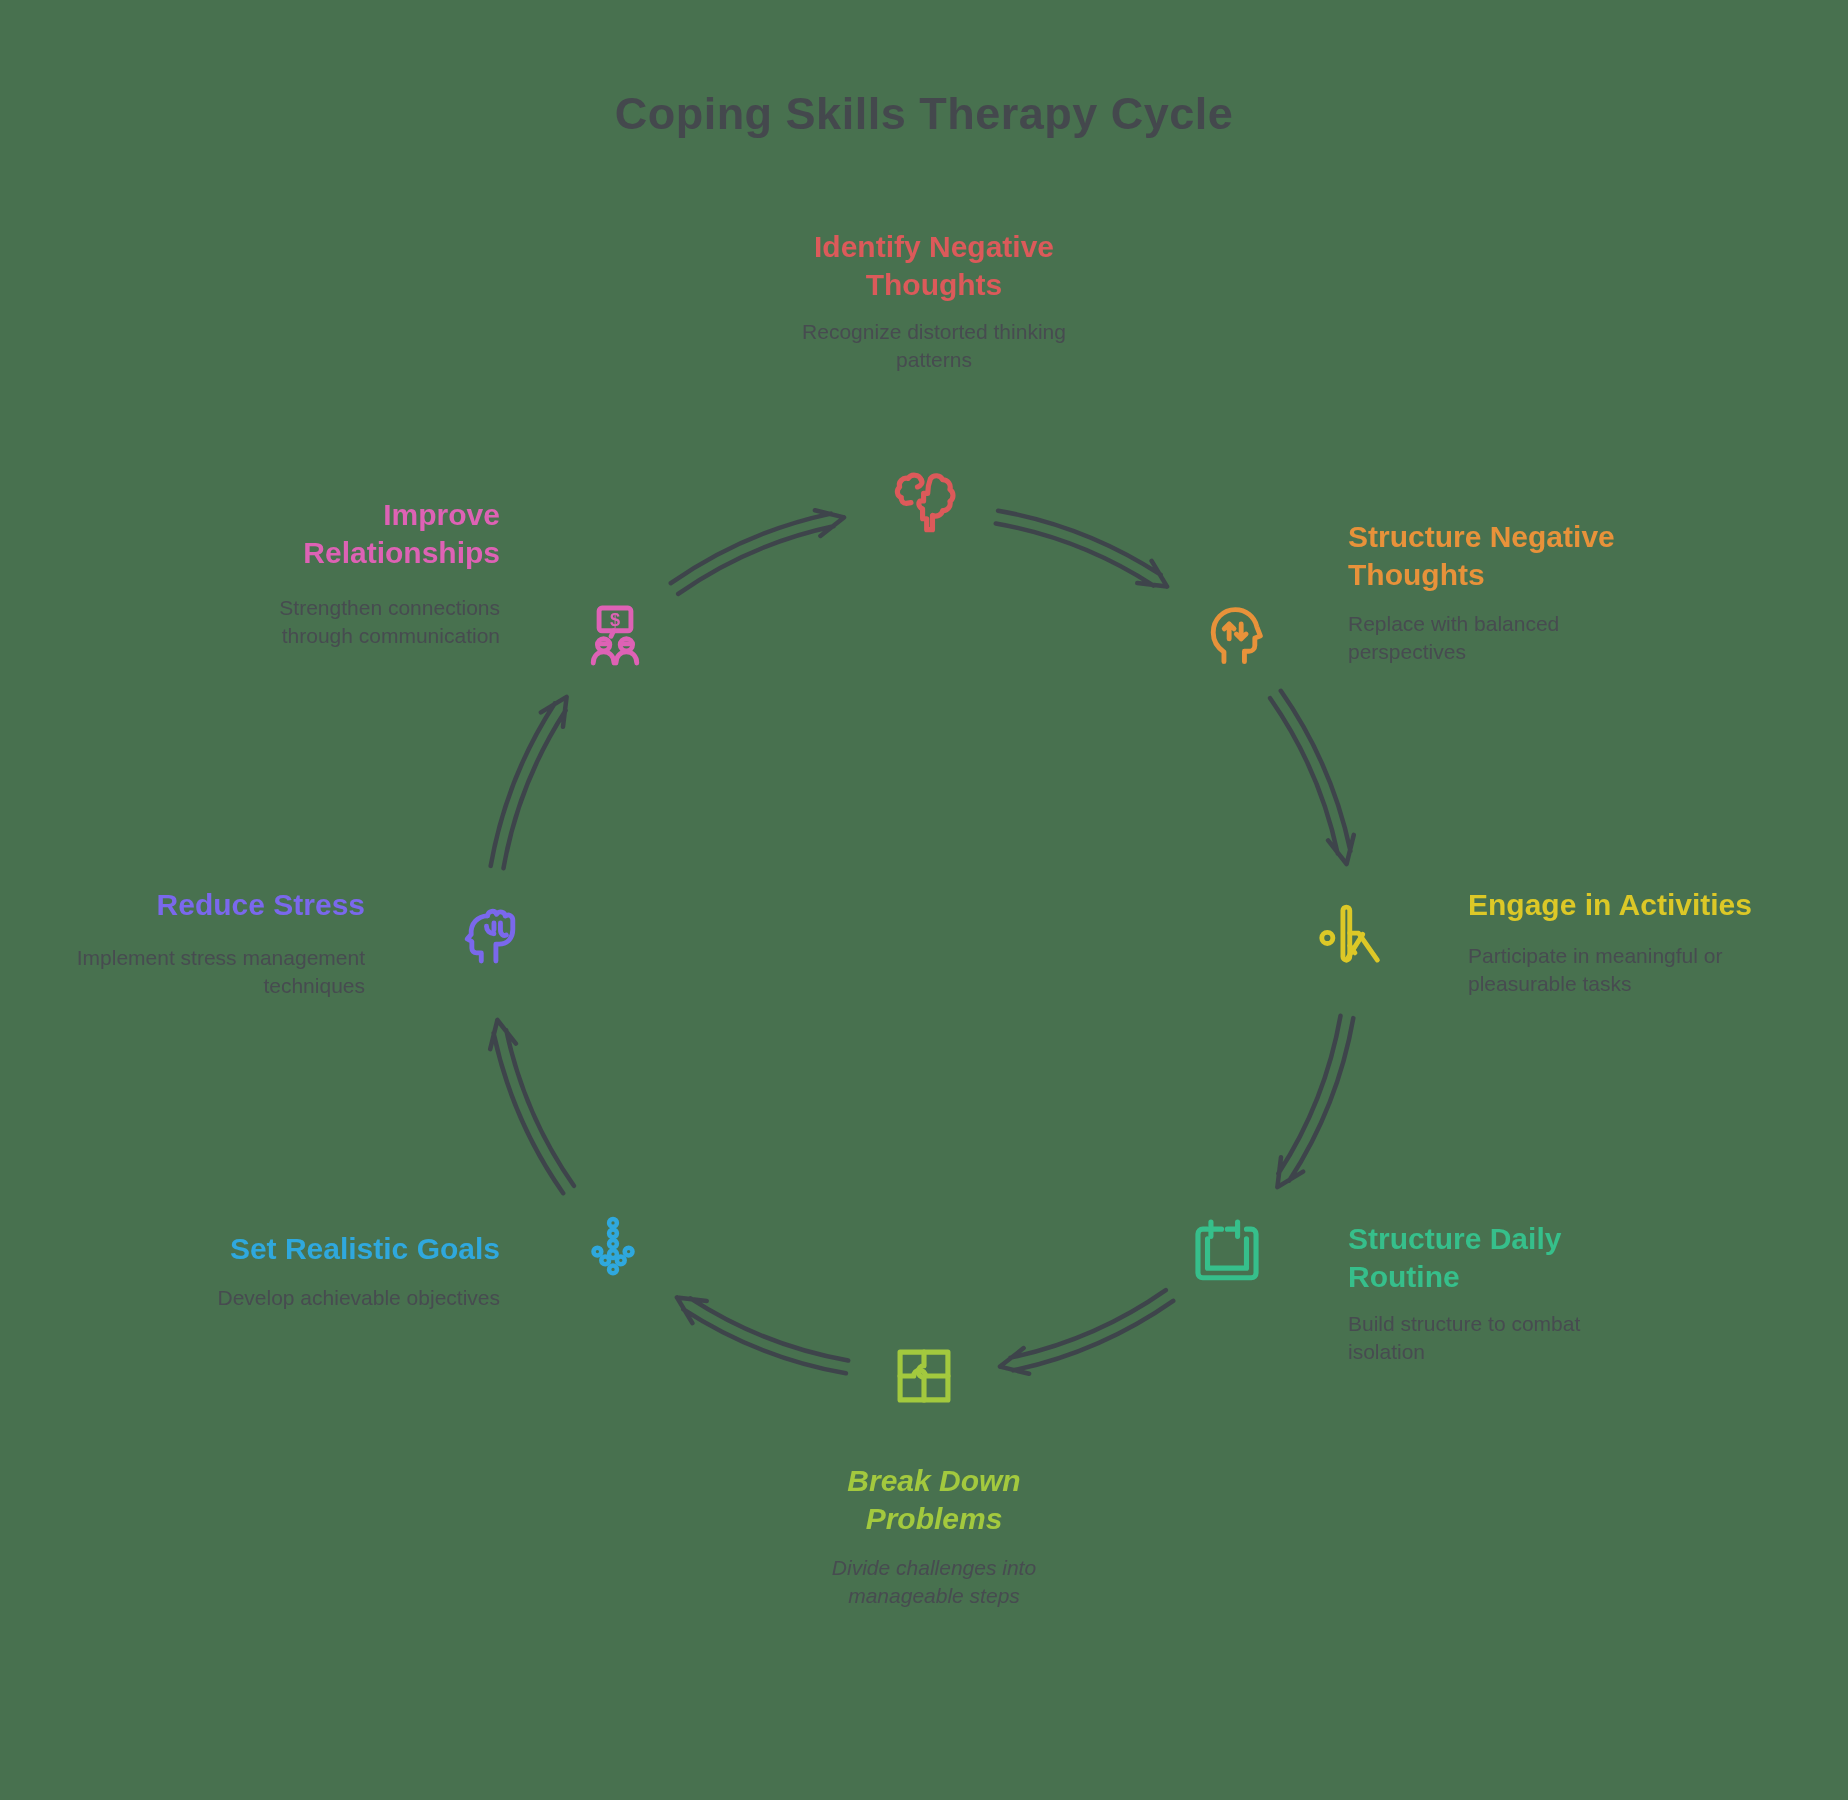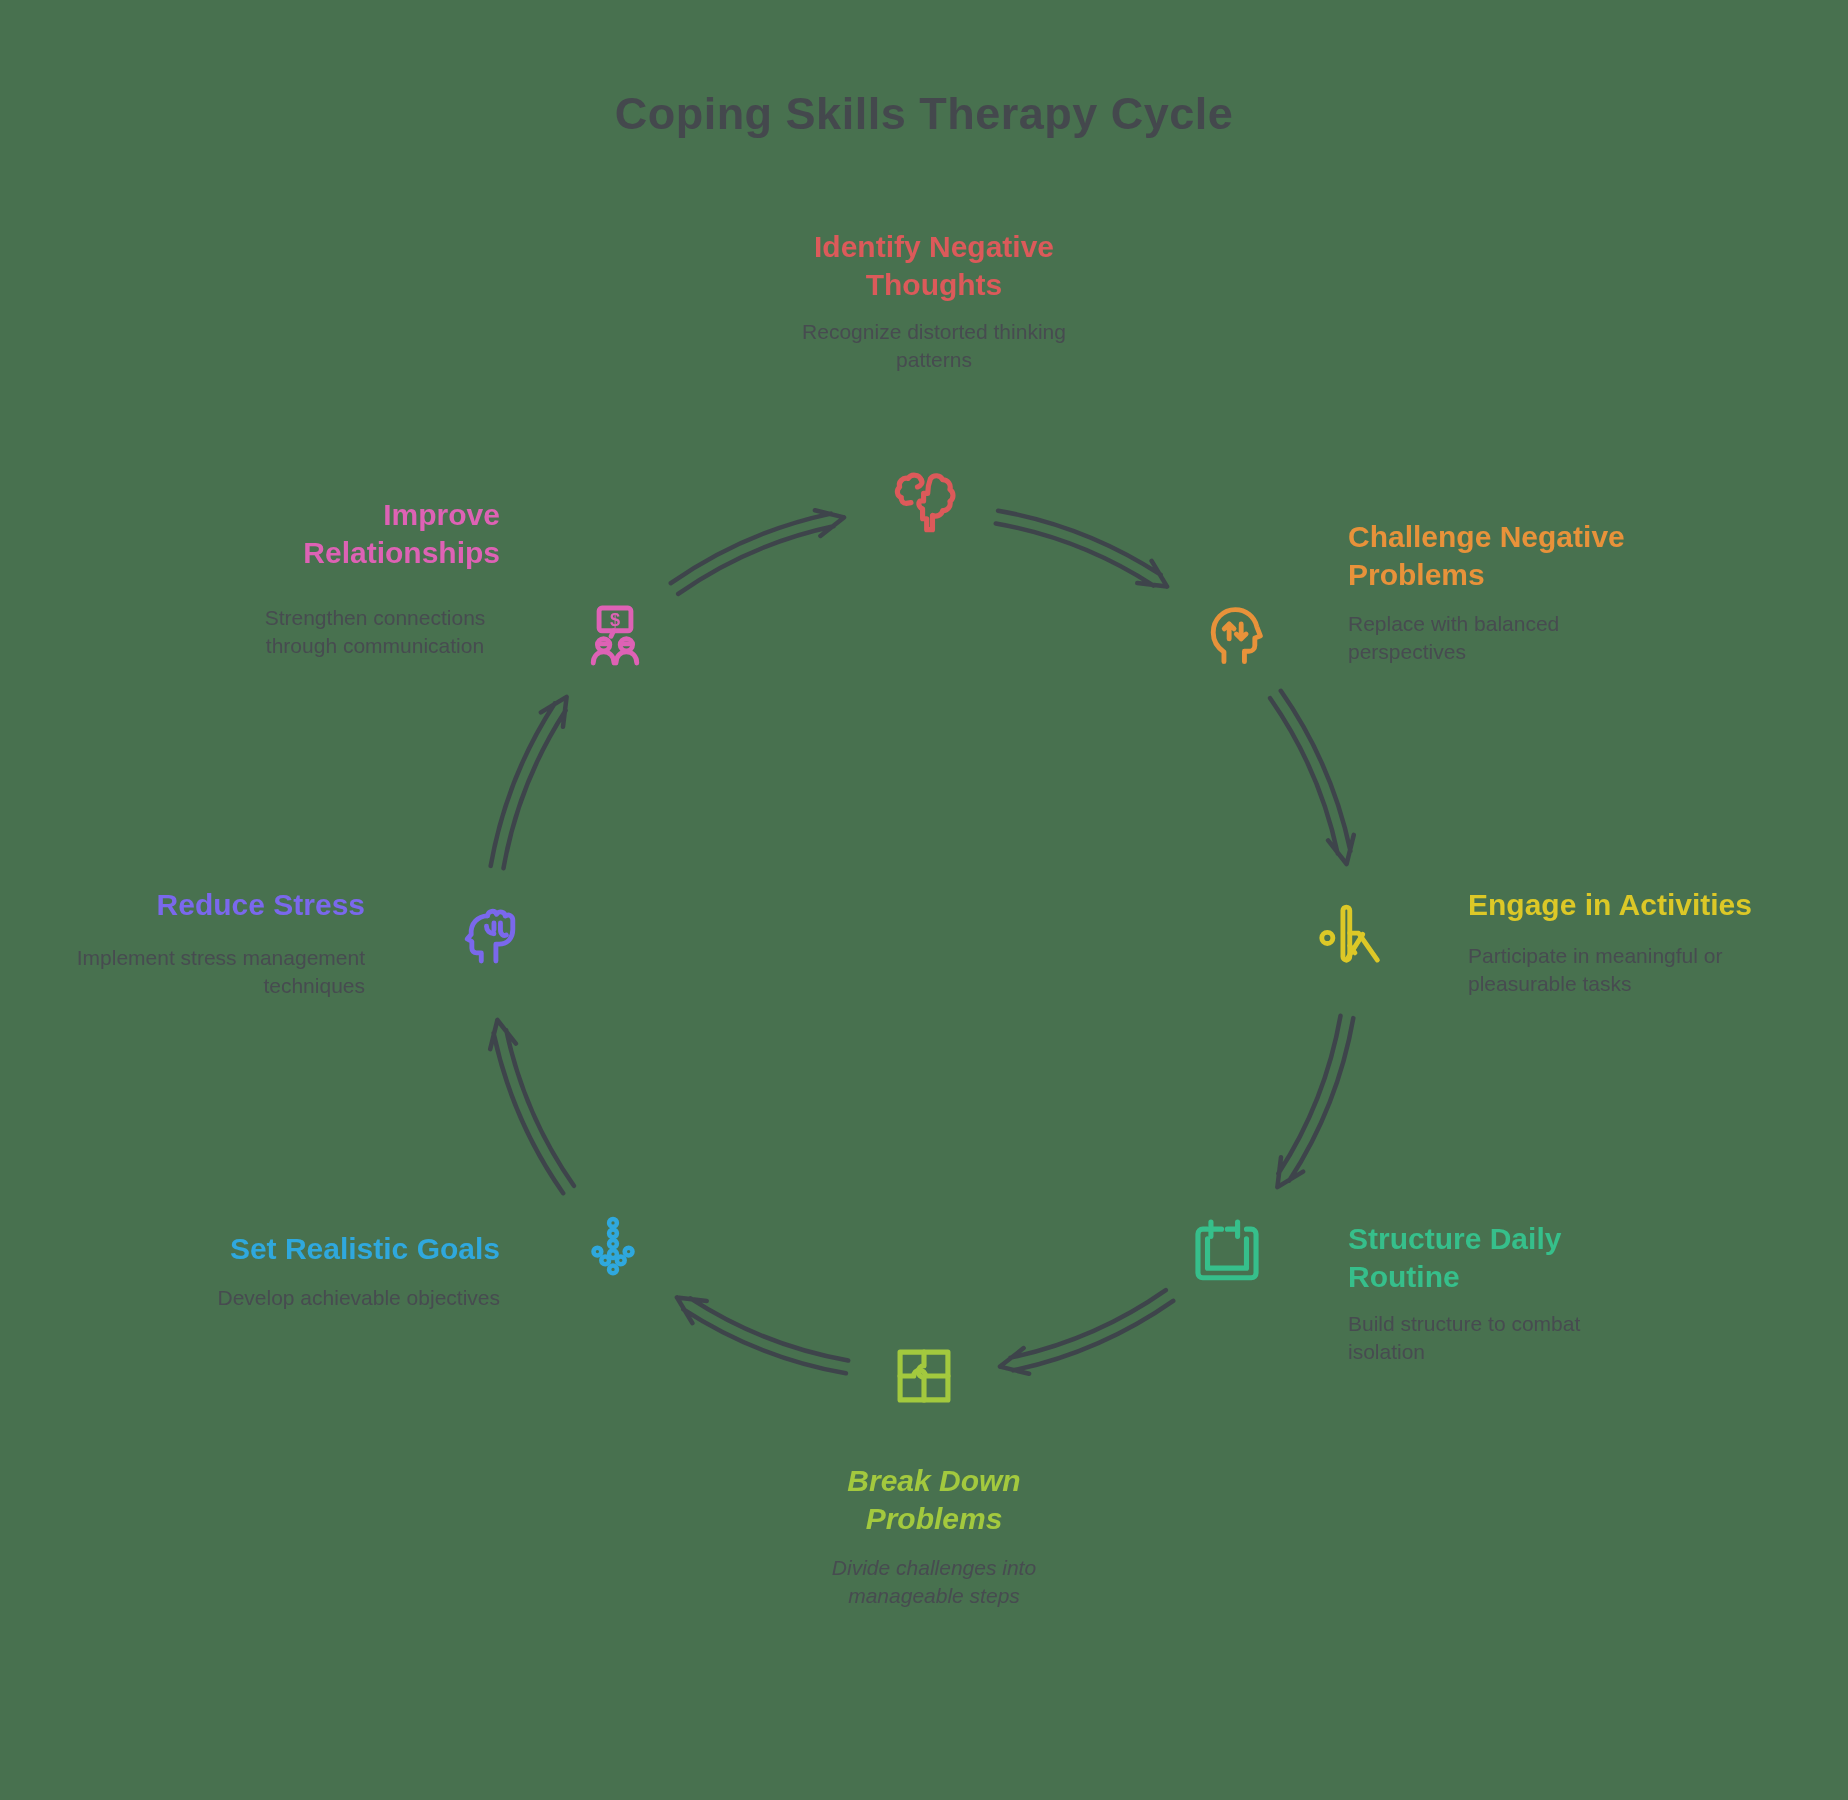--- a/index.html
+++ b/index.html
@@ -68,21 +68,21 @@
 
   
   .n6-icon { left: 453px; top: 896px; }
   .n6-text { left: 41px; top: 886px; width: 324px; text-align: right; }
   .n6-text .node-desc  { max-width: 295px; margin: 20px 0 0 auto; }
 
   
   .n7-icon { left: 576px; top: 597px; }
   .n7-text { left: 178px; top: 496px; width: 322px; text-align: right; }
   .n7-text .node-title { max-width: 265px; margin-left: auto; }
-  .n7-text .node-desc  { max-width: 250px; margin: 32px 0 0 auto; text-align: center; }
+  .n7-text .node-desc  { max-width: 250px; margin: 22px 0 0 auto; }
 </style>
 </head>
 <body>
 
 <div id="canvas">
 
   <div id="page-title">Coping Skills Therapy Cycle</div>
 
   <svg id="cycle-arrows" width="1848" height="1800" viewBox="0 0 1848 1800">
       <path d="M998.1 510.7 A438 438 0 0 1 1160.6 574.7 M995.8 523.5 A425 425 0 0 1 1153.5 585.6 M1167.1 586.6 L1151.6 560.9 M1167.1 586.6 L1137.3 583.0 " fill="none" stroke="#3E444B" stroke-width="4.5" stroke-linecap="round" stroke-linejoin="round"></path>
@@ -108,21 +108,21 @@
   </div>
 
   <div class="node-icon n1-icon" style="color: rgb(232, 146, 58);">
     <svg width="78" height="78" viewBox="0 0 24 24" fill="none" stroke="currentColor" stroke-width="1.5" stroke-linecap="round" stroke-linejoin="round">
       <path d="M8.6 20.2 v-3 C6.6 15.8 5.3 13.6 5.3 11.2 C5.3 7.2 8.3 4.2 12.1 4.2 C15.4 4.2 18 6.4 18.7 9.4 L19.8 12.3 L18.1 12.9 V15.2 C18.1 16.2 17.3 17 16.3 17 H14.9 V20.2"></path>
       <path d="M10.2 13.2 V8.6 M10.2 8.6 L8.7 10.1 M10.2 8.6 L11.7 10.1"></path>
       <path d="M13.9 8.6 V13.2 M13.9 13.2 L12.4 11.7 M13.9 13.2 L15.4 11.7"></path>
     </svg>
   </div>
   <div class="node-text n1-text">
-    <div class="node-title" style="color: rgb(232, 146, 58);">Challenge Negative Problems</div>
+    <div class="node-title" style="color: rgb(232, 146, 58);">Structure Negative Thoughts</div>
     <div class="node-desc">Replace with balanced perspectives</div>
   </div>
 
   <div class="node-icon n2-icon" style="color: rgb(220, 200, 39);">
     <svg width="78" height="78" viewBox="0 0 24 24" fill="none" stroke="currentColor" stroke-width="1.5" stroke-linecap="round" stroke-linejoin="round">
       <circle cx="4.1" cy="12.6" r="1.7"></circle>
       <rect x="8.9" y="3.1" width="2.1" height="16.3" rx="1.05"></rect>
       <path d="M11 11.1 H13.7 L19.5 19.4"></path>
       <path d="M15 11.5 L10 19.4"></path>
       <path d="M11 15 L12.6 17.2"></path>

